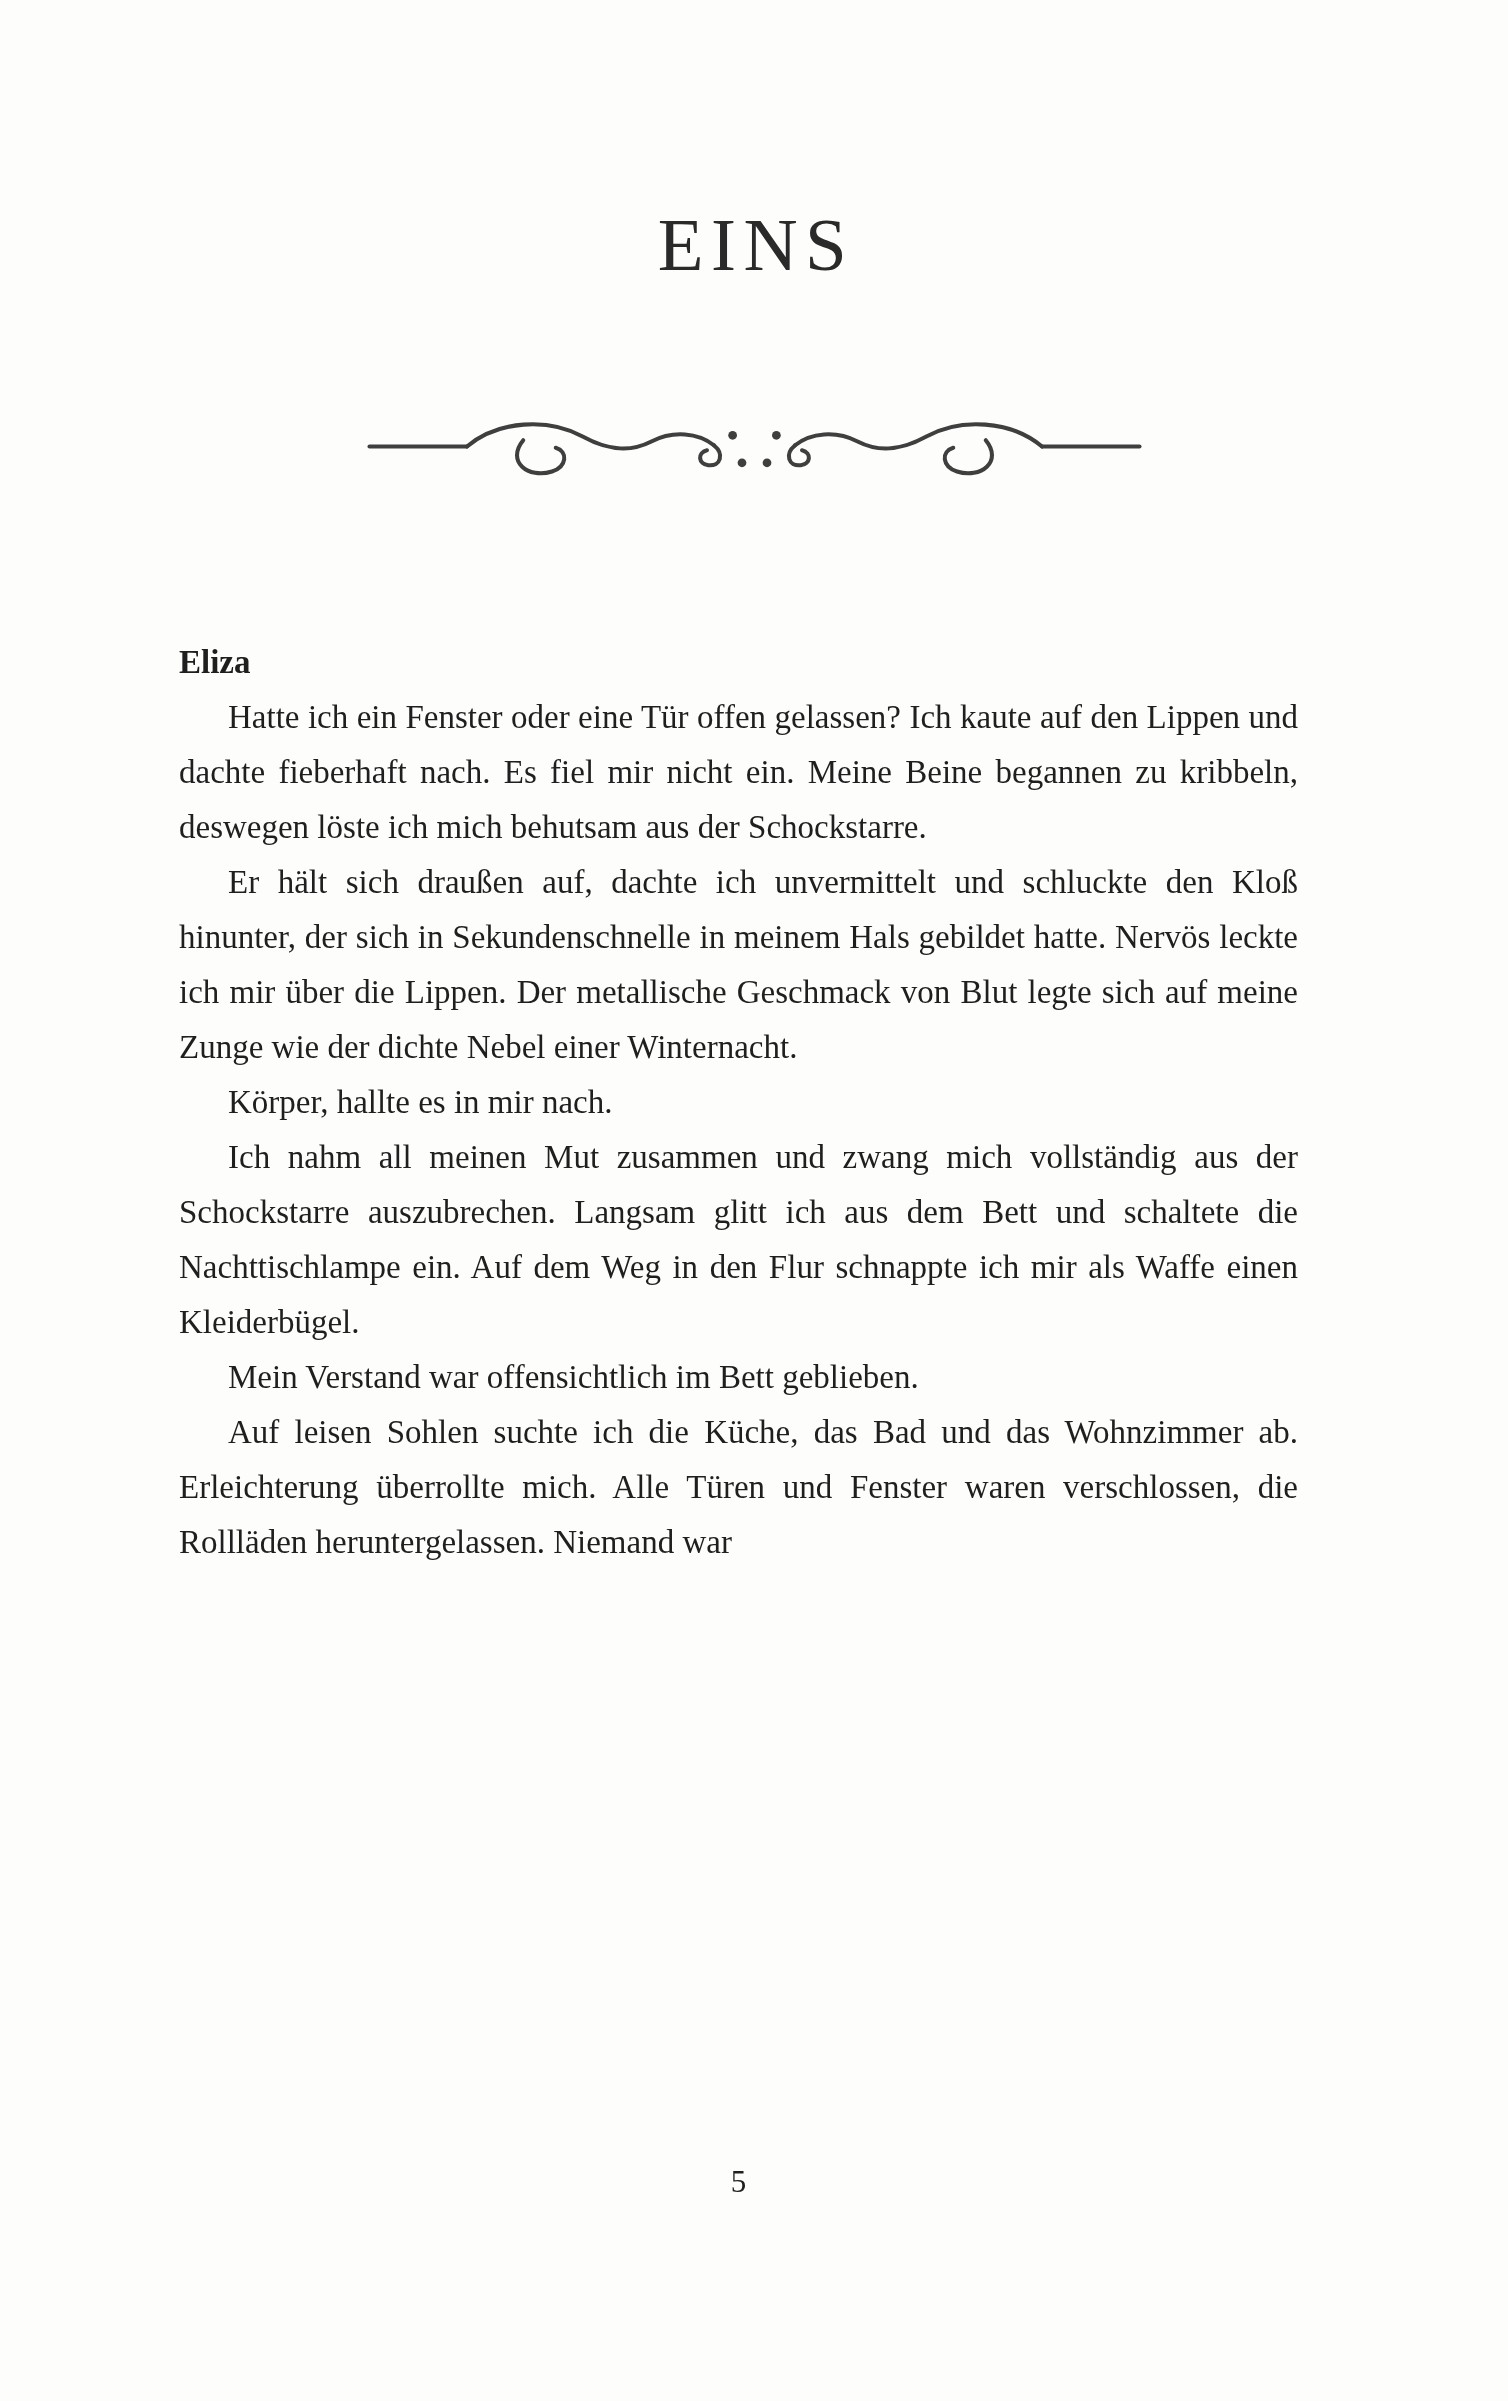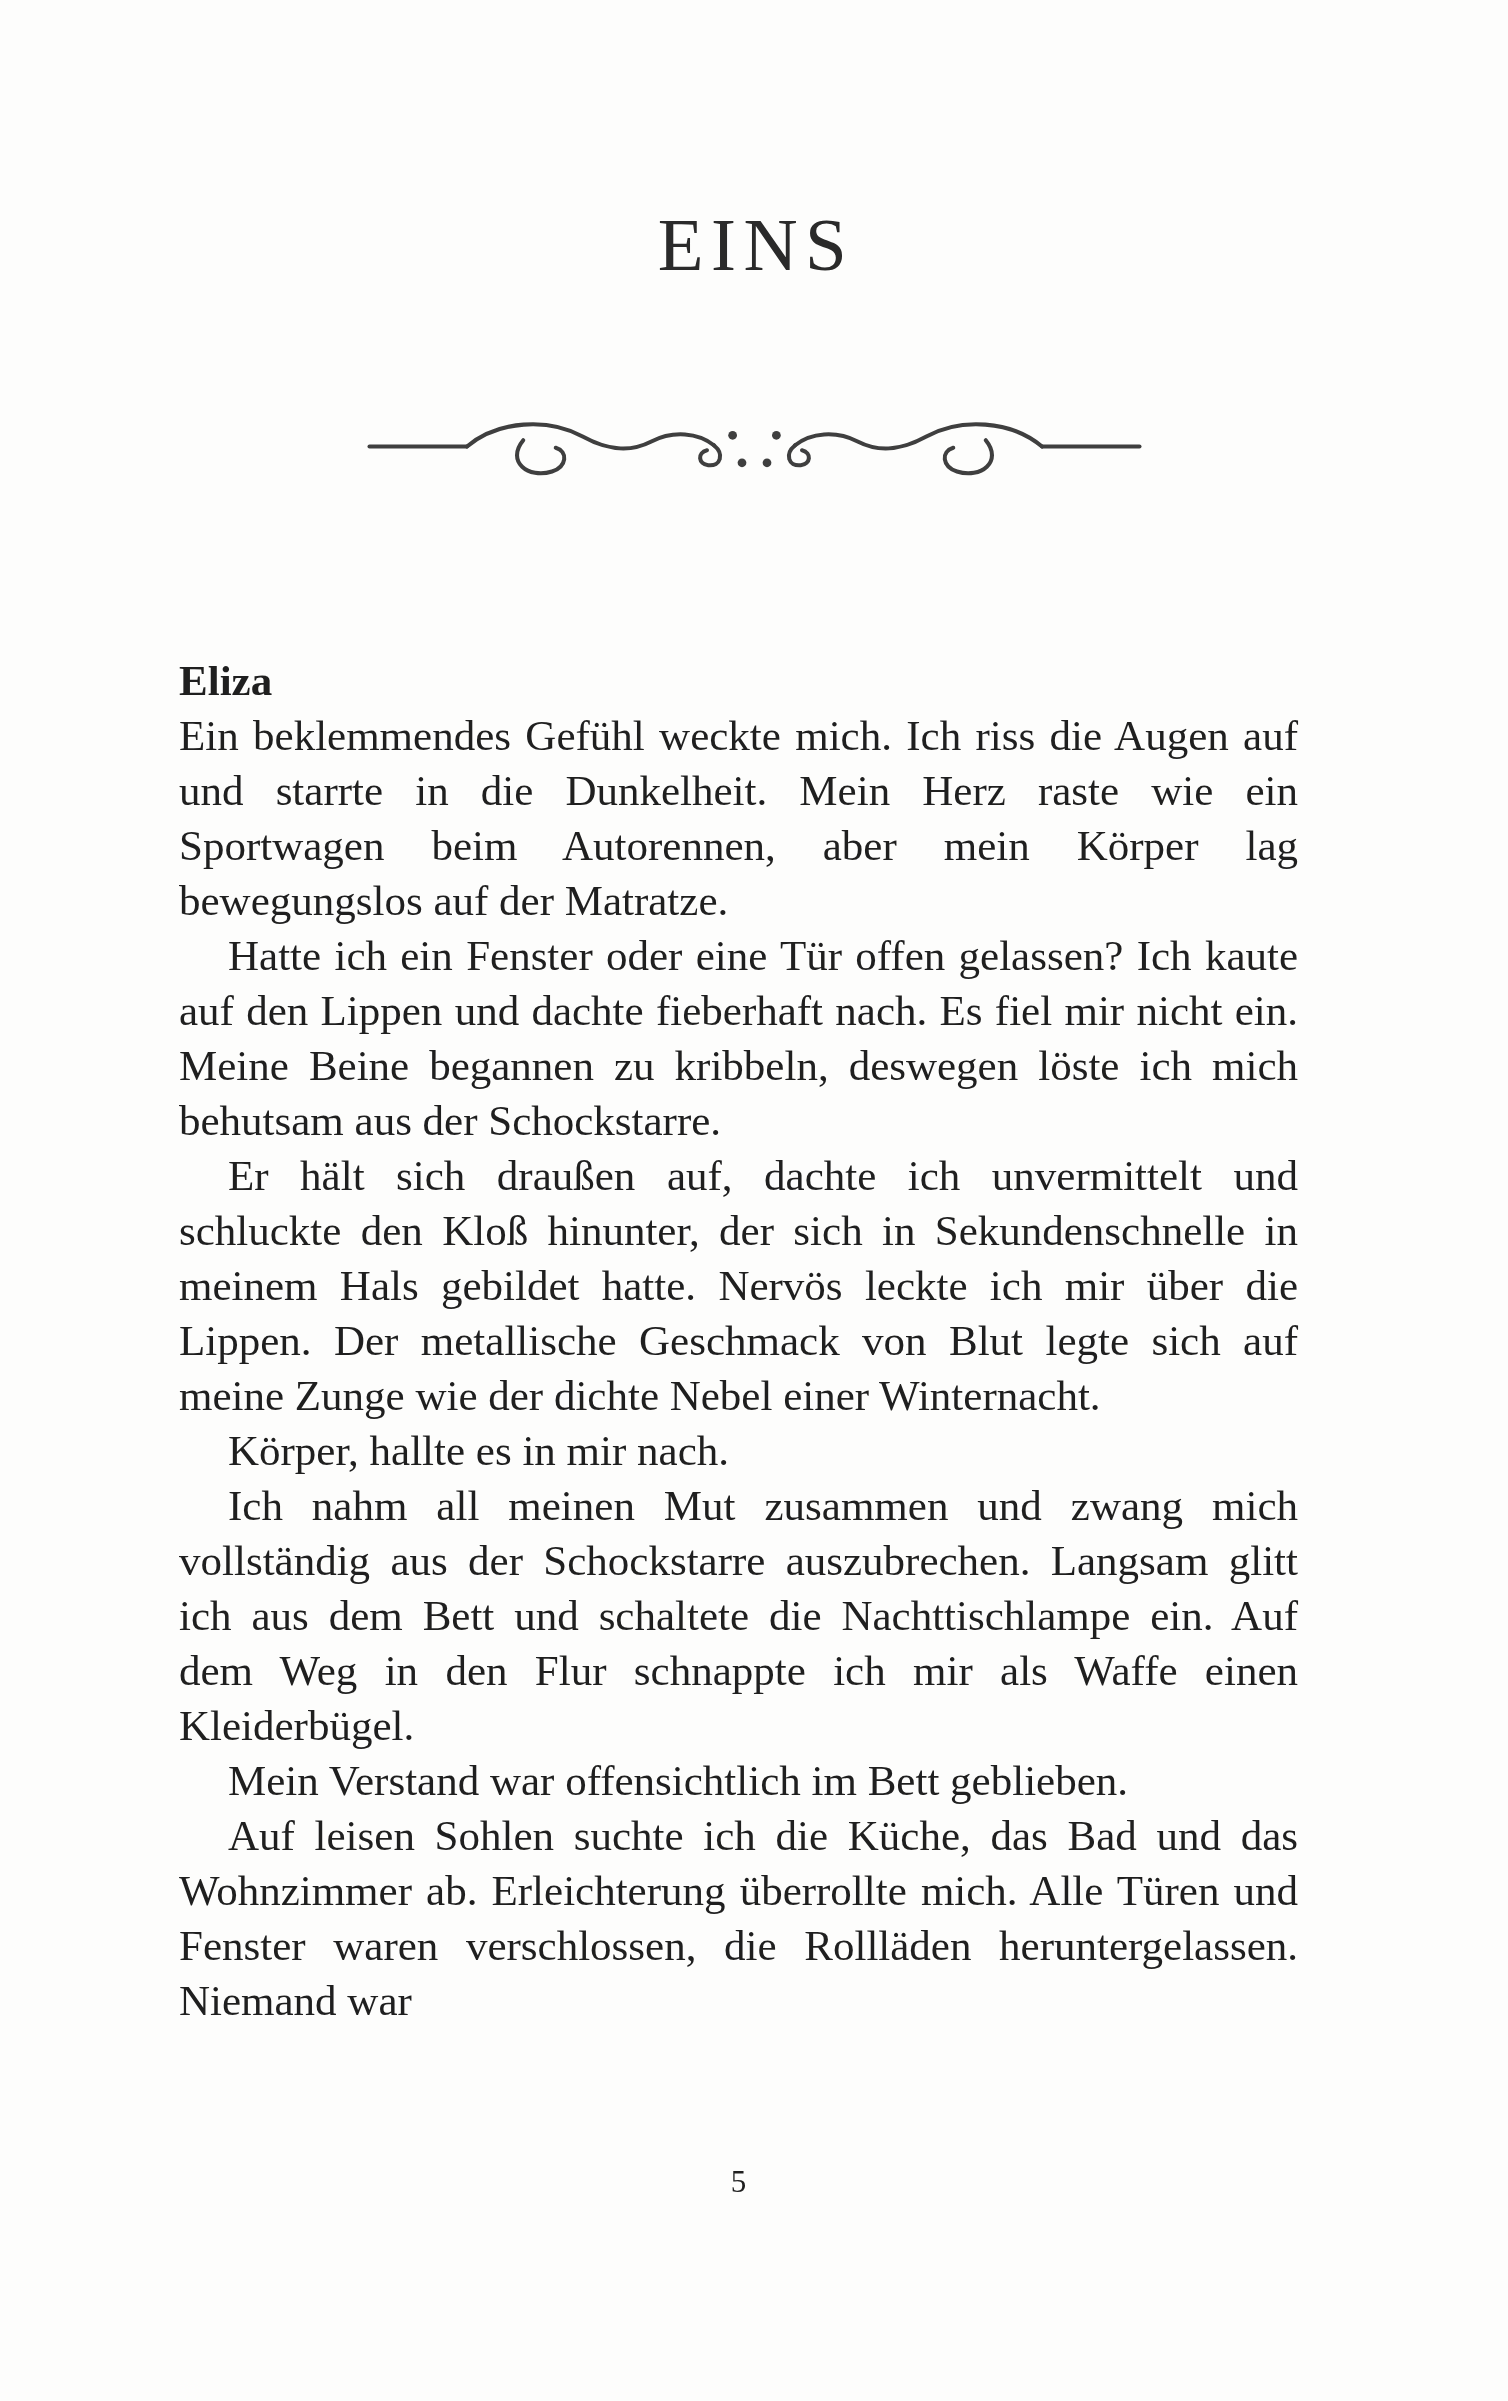--- a/index.html
+++ b/index.html
@@ -34,24 +34,24 @@
     left: 0;
     right: 0;
     display: flex;
     justify-content: center;
   }
   .ornament svg {
     display: block;
   }
   .body-text {
     position: absolute;
-    top: 653px;
+    top: 635px;
     left: 179px;
     width: 1119px;
-    font-size: 43px;
+    font-size: 33px;
     line-height: 55px;
     text-align: justify;
     hyphens: auto;
     -webkit-hyphens: auto;
   }
   .para {
     margin: 0;
   }
   .para.indent {
     text-indent: 49px;
@@ -90,21 +90,20 @@
       <circle cx="585" cy="42" r="7" fill="#3f3f3f" stroke="none"></circle>
       <circle cx="600" cy="86" r="7" fill="#3f3f3f" stroke="none"></circle>
     </g>
 
     <use href="#flourish-cluster" transform="translate(1240,0) scale(-1,1)"></use>
   </svg>
 </div>
 
 <div class="body-text" lang="de">
     <p class="para"><span class="seg bold">Eliza</span></p>
-    <p class="para"><span class="seg normal">Ein beklemmendes Gefühl weckte mich. Ich riss die Augen auf und starrte in die Dunkelheit. Mein Herz raste wie ein Sportwagen beim Autorennen, aber mein Körper lag bewegungslos auf der Matratze.</span></p>
     <p class="para indent"><span class="seg normal">Hatte ich ein Fenster oder eine Tür offen gelassen? Ich kaute auf den Lippen und dachte fieberhaft nach. Es fiel mir nicht ein. Meine Beine begannen zu kribbeln, deswegen löste ich mich behutsam aus der Schockstarre.</span></p>
     <p class="para indent"><span class="seg italic">Er hält sich draußen auf,</span><span class="seg normal"> dachte ich unvermittelt und schluckte den Kloß hinunter, der sich in Sekundenschnelle in meinem Hals gebildet hatte. Nervös leckte ich mir über die Lippen. Der metallische Geschmack von Blut legte sich auf meine Zunge wie der dichte Nebel einer Winternacht.</span></p>
     <p class="para indent"><span class="seg italic">Körper,</span><span class="seg normal"> hallte es in mir nach.</span></p>
     <p class="para indent"><span class="seg normal">Ich nahm all meinen Mut zusammen und zwang mich vollständig aus der Schockstarre auszubrechen. Langsam glitt ich aus dem Bett und schaltete die Nachttischlampe ein. Auf dem Weg in den Flur schnappte ich mir als Waffe einen Kleiderbügel.</span></p>
     <p class="para indent"><span class="seg normal">Mein Verstand war offensichtlich im Bett geblieben.</span></p>
     <p class="para indent"><span class="seg normal">Auf leisen Sohlen suchte ich die Küche, das Bad und das Wohnzimmer ab. Erleichterung überrollte mich. Alle Türen und Fenster waren verschlossen, die Rollläden heruntergelassen. Niemand war</span></p>
   </div>
 
 <div class="page-number">5</div>
 

